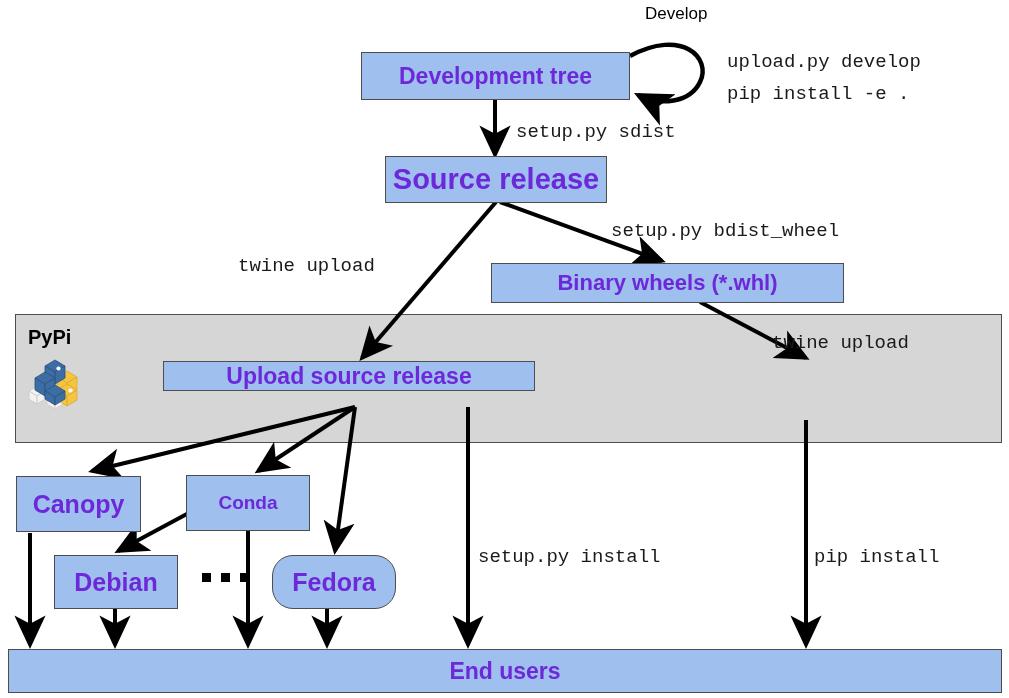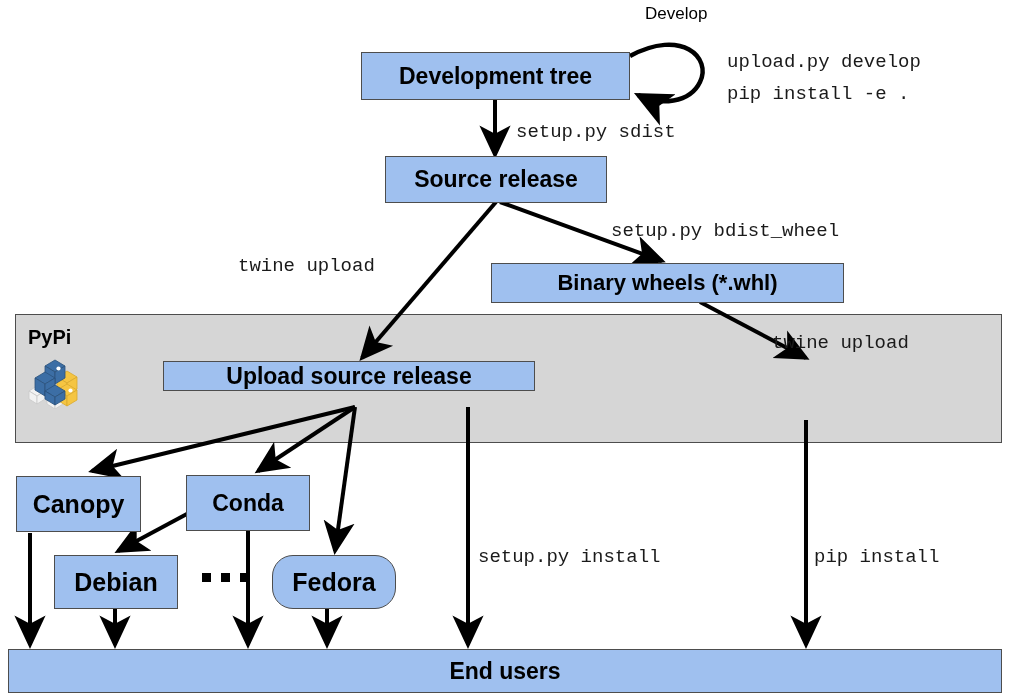--- a/index.html
+++ b/index.html
@@ -27,21 +27,21 @@
   .node {
     position: absolute;
     box-sizing: border-box;
     background: #9fc0ef;
     border: 1.5px solid #4d4d4d;
     display: flex;
     align-items: center;
     justify-content: center;
     font-family: "Liberation Sans", sans-serif;
     font-weight: bold;
-    color: #000000;
+    color: #6d28d9;
     white-space: nowrap;
     z-index: 3;
   }
   .pypi-group {
     position: absolute;
     box-sizing: border-box;
     background: #d6d6d6;
     border: 1.5px solid #4d4d4d;
     z-index: 1;
   }
@@ -172,30 +172,30 @@
 
     <line x1="115" y1="609" x2="115" y2="645" stroke="#000000" stroke-width="4" marker-end="url(#ah)"></line>
 
     <line x1="248" y1="531" x2="248" y2="645" stroke="#000000" stroke-width="4" marker-end="url(#ah)"></line>
 
     <line x1="327" y1="609" x2="327" y2="645" stroke="#000000" stroke-width="4" marker-end="url(#ah)"></line>
   </svg>
 
   <div class="node" style="left:361px; top:52px; width:269px; height:48px; font-size:23px;">Development  tree</div>
 
-  <div class="node" style="left:385px; top:156px; width:222px; height:47px; font-size:23px;">Source release</div>
+  <div class="node" style="left:385px; top:156px; width:222px; height:47px; font-size:29px;">Source release</div>
 
   <div class="node" style="left:491px; top:263px; width:353px; height:40px; font-size:22px;">Binary wheels (*.whl)</div>
 
   <div class="node" style="left:163px; top:361px; width:372px; height:30px; font-size:23px;">Upload source release</div>
 
 
   <div class="node" style="left:16px; top:476px; width:125px; height:56px; font-size:25px;">Canopy</div>
 
-  <div class="node" style="left:186px; top:475px; width:124px; height:56px; font-size:23px;">Conda</div>
+  <div class="node" style="left:186px; top:475px; width:124px; height:56px; font-size:19px;">Conda</div>
 
   <div class="node" style="left:54px; top:555px; width:124px; height:54px; font-size:25px;">Debian</div>
 
   <div class="node" style="left:272px; top:555px; width:124px; height:54px; font-size:25px;border-radius:21px;">Fedora</div>
 
   <div class="node" style="left:8px; top:649px; width:994px; height:44px; font-size:23px;">End users</div>
 
   <div class="dots" style="left:202px; top:573px;">
     <i></i>
     <i></i>

